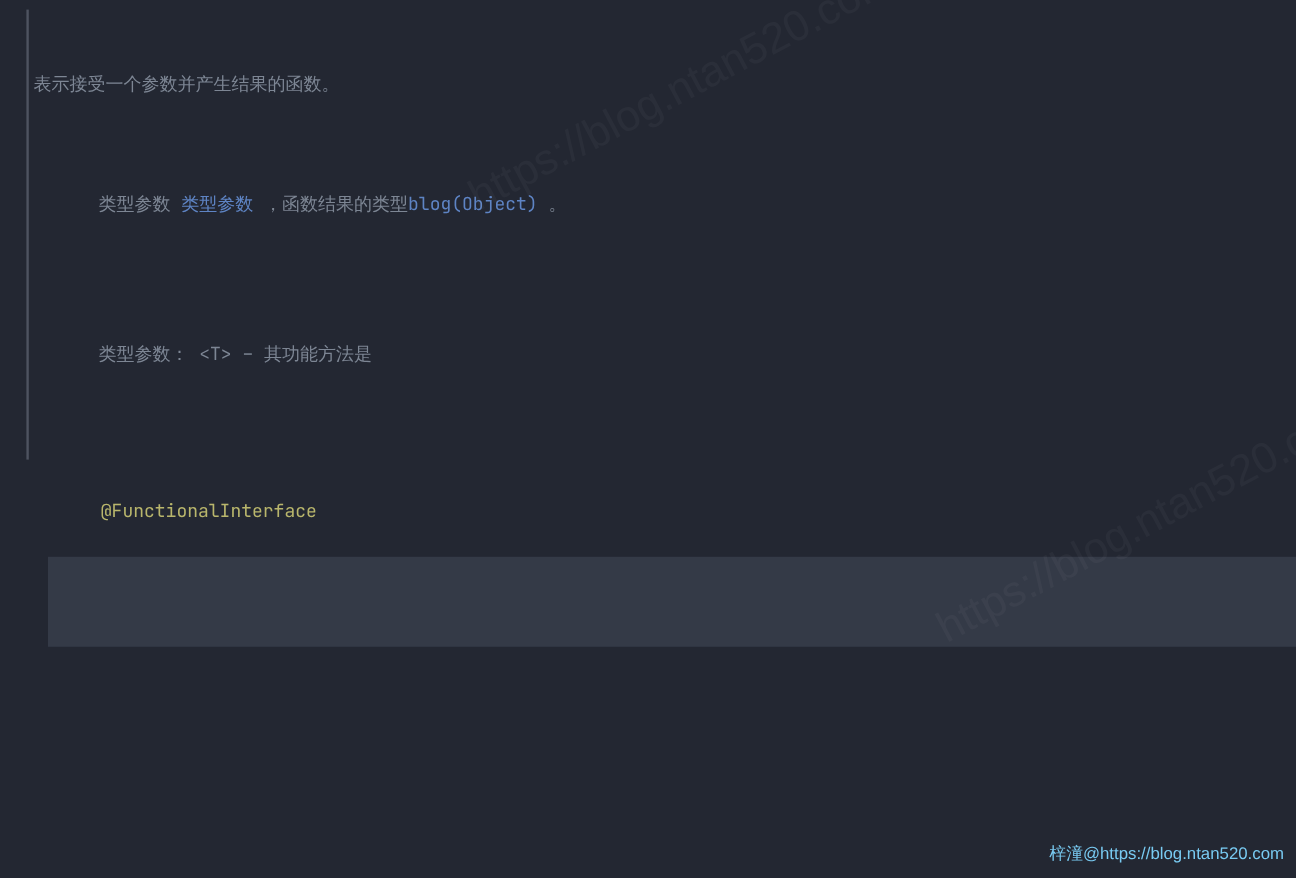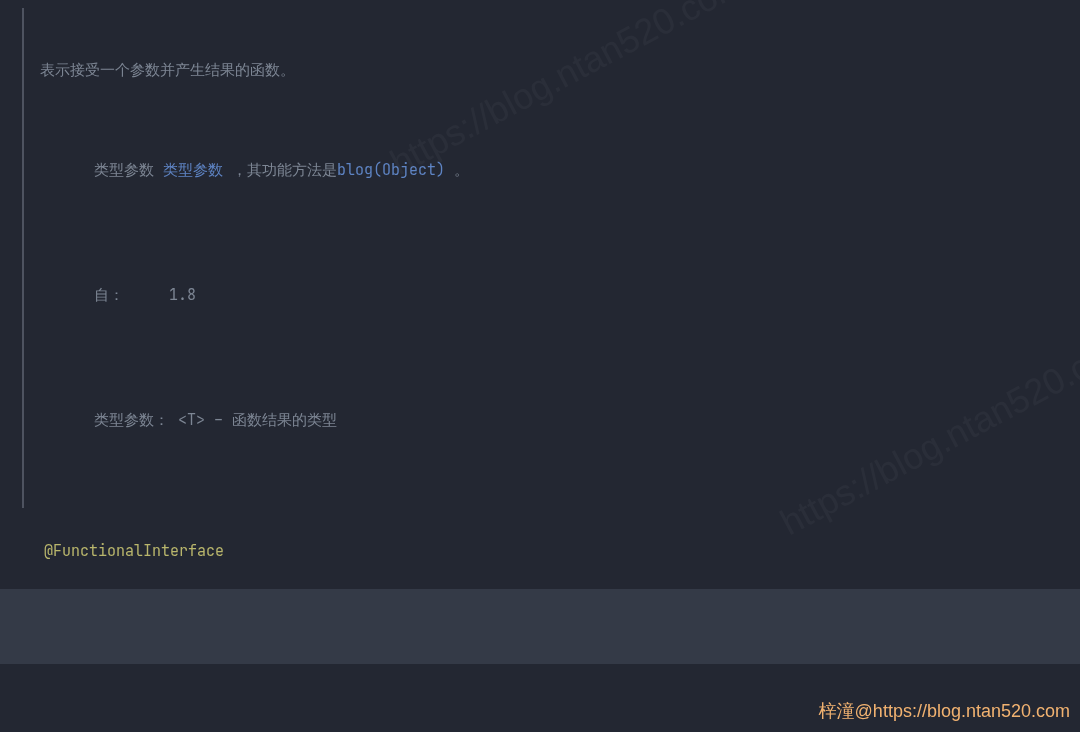--- a/index.html
+++ b/index.html
@@ -21,56 +21,53 @@
     --white:#e3e6ec;
   }
   html,body{margin:0;padding:0;background:var(--bg);}
   body{
     width:1080px;height:732px;overflow:hidden;
     font-family:"JetBrains Mono","Fira Code",Consolas,monospace;
     font-size:15px;line-height:25px;
     color:var(--ident);position:relative;
   }
   .pad{padding:8px 0 0 0;}
-  .line{white-space:pre;padding-left:8px;}
+  .line{white-space:pre;padding-left:8px;margin-left:40px;}
   .line.hl{background:var(--bg-hl);}
-  .docblock{border-left:2px solid var(--bar);margin-left:0;padding-left:16px;color:var(--doc);}
+  .docblock{border-left:2px solid var(--bar);margin-left:0;padding-left:4px;color:var(--doc);}
   .doc{color:var(--doc);}
   .lk{color:var(--link);}
   .an{color:var(--anno);}
   .sec1{margin-left:22px;}
   .watermark{
     position:absolute;right:10px;bottom:8px;
-    color:#fdba74;font-family:"Microsoft YaHei",sans-serif;
-    font-size:18px;opacity:.95;
+    color:#7dd3fc;font-family:"Microsoft YaHei",sans-serif;
+    font-size:14px;opacity:.95;
   }
   .wm-faint{
     position:absolute;color:#ffffff;opacity:.03;
     font-size:36px;font-family:"Microsoft YaHei",sans-serif;
     transform:rotate(-28deg);
     pointer-events:none;
   }
   .wm1{left:370px;top:60px;}
   .wm2{left:760px;top:420px;}
 </style>
 </head>
 <body>
 
 <div class="pad">
 
   <div class="line sec1 docblock">
     <div><span class="doc">表示接受一个参数并产生结果的函数。</span></div>
     <div>
-      <span class="doc">类型参数 </span><span class="lk">类型参数</span><span class="doc"> ，其功能方法是</span><span class="lk">blog(Object)</span><span class="doc"> 。</span>
+      <span class="doc">类型参数 </span><span class="lk">类型参数</span><span class="doc"> ，函数结果的类型</span><span class="lk">blog(Object)</span><span class="doc"> 。</span>
     </div>
     <div>
-      <span class="doc">自：</span><span class="doc">     </span><span class="doc">1.8</span>
-    </div>
-    <div>
-      <span class="doc">类型参数：</span><span class="doc"> </span><span class="doc">&lt;T&gt;</span><span class="doc"> – 函数结果的类型</span>
+      <span class="doc">类型参数：</span><span class="doc"> </span><span class="doc">&lt;T&gt;</span><span class="doc"> – 其功能方法是</span>
     </div>
   </div>
 
   <div style="height:6px;"></div>
 
   <div class="line">
     <span class="an">@FunctionalInterface</span>
   </div>
 
   <div class="line hl">

